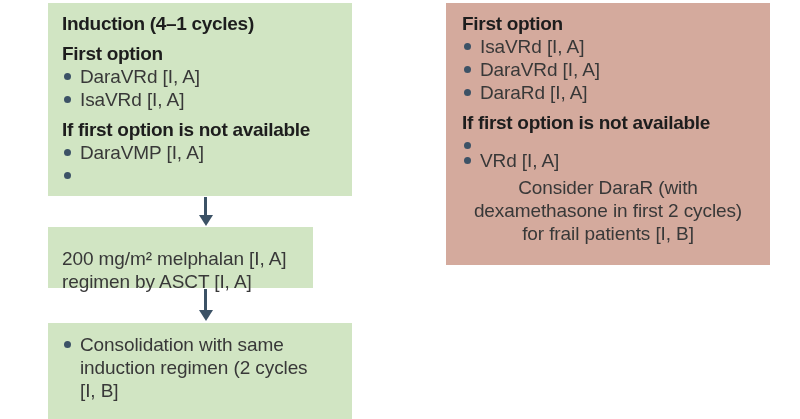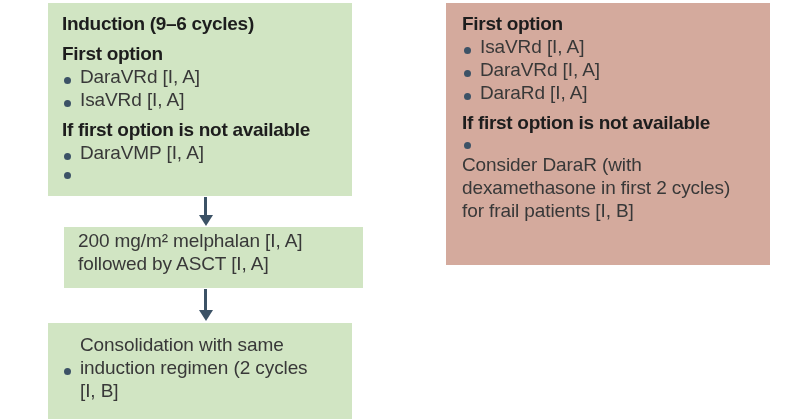--- a/index.html
+++ b/index.html
@@ -18,47 +18,47 @@
     letter-spacing: -0.1px;
   }
   .box {
     position: absolute;
     box-sizing: border-box;
   }
   .green { background: var(--green, #d1e5c3); }
   .pink  { background: var(--pink, #d4aa9d); }
 
   .box-induction    { left: 48px; top: 3px;   width: 304px; height: 193px; padding: 9px 14px; }
-  .box-melphalan    { left: 64px; top: 227px; width: 299px; height: 61px;  padding: 2px 14px; }
+  .box-melphalan    { left: 48px; top: 227px; width: 265px; height: 61px;  padding: 20px 14px; }
   .box-consolidation{ left: 48px; top: 323px; width: 304px; height: 110px; padding: 10px 14px; }
   .box-right        { left: 446px; top: 3px;  width: 324px; height: 262px; padding: 9px 16px; }
 
   .h {
     font-weight: 700;
     color: #1d1d1d;
     letter-spacing: -0.3px;
   }
   .h.gap { margin-top: 7px; }
 
   ul.plain {
     list-style: none;
     margin: 0; padding: 0;
   }
   ul.plain li {
     display: flex;
-    align-items: center;
+    align-items: flex-start;
   }
   .dot {
     flex: 0 0 auto;
     width: 7px; height: 7px;
     border-radius: 50%;
     background: var(--navy, #3c5266);
     margin: 8px 9px 0 2px;
   }
-  .note { margin-top: 4px; }
+  .note { margin-top: 4px; text-align: center; }
 
   .arrow {
     position: absolute;
     left: 198px;
     width: 15px;
     display: flex;
     flex-direction: column;
     align-items: center;
   }
   .arrow-1 { top: 197px; height: 29px; }
@@ -74,21 +74,21 @@
     border-right: 7px solid transparent;
     border-top: 11px solid var(--navy, #3c5266);
   }
 </style>
 </head>
 <body>
 
 <div class="canvas" style="--green: #d1e5c3; --pink: #d4aa9d; --navy: #3c5266; --bg: #ffffff;">
 
   <div class="box green box-induction">
-    <div class="h">Induction (9–6 cycles)</div>
+    <div class="h">Induction (4–1 cycles)</div>
 
     <div class="h gap">First option</div>
     <ul class="plain">
       <li>
         <span class="dot"></span>
         <span>DaraVRd [I, A]</span>
       </li>
       <li>
         <span class="dot"></span>
         <span>IsaVRd [I, A]</span>
@@ -107,21 +107,21 @@
     </ul>
   </div>
 
   <div class="arrow arrow-1">
     <div class="shaft"></div>
     <div class="head"></div>
   </div>
 
   <div class="box green box-melphalan">
     <div>200 mg/m² melphalan [I, A]</div>
-    <div>followed by ASCT [I, A]</div>
+    <div>regimen by ASCT [I, A]</div>
   </div>
 
   <div class="arrow arrow-2">
     <div class="shaft"></div>
     <div class="head"></div>
   </div>
 
   <div class="box green box-consolidation">
     <ul class="plain">
       <li>
@@ -150,20 +150,24 @@
         <span class="dot"></span>
         <span>DaraRd [I, A]</span>
       </li>
     </ul>
 
     <div class="h gap">If first option is not available</div>
     <ul class="plain">
       <li>
         <span class="dot"></span>
       </li>
+      <li>
+        <span class="dot"></span>
+        <span>VRd [I, A]</span>
+      </li>
     </ul>
 
     <div class="note">
       <span style="display:block">Consider DaraR (with</span>
       <span style="display:block">dexamethasone in first 2 cycles)</span>
       <span style="display:block">for frail patients [I, B]</span>
     </div>
   </div>
 
 </div>

